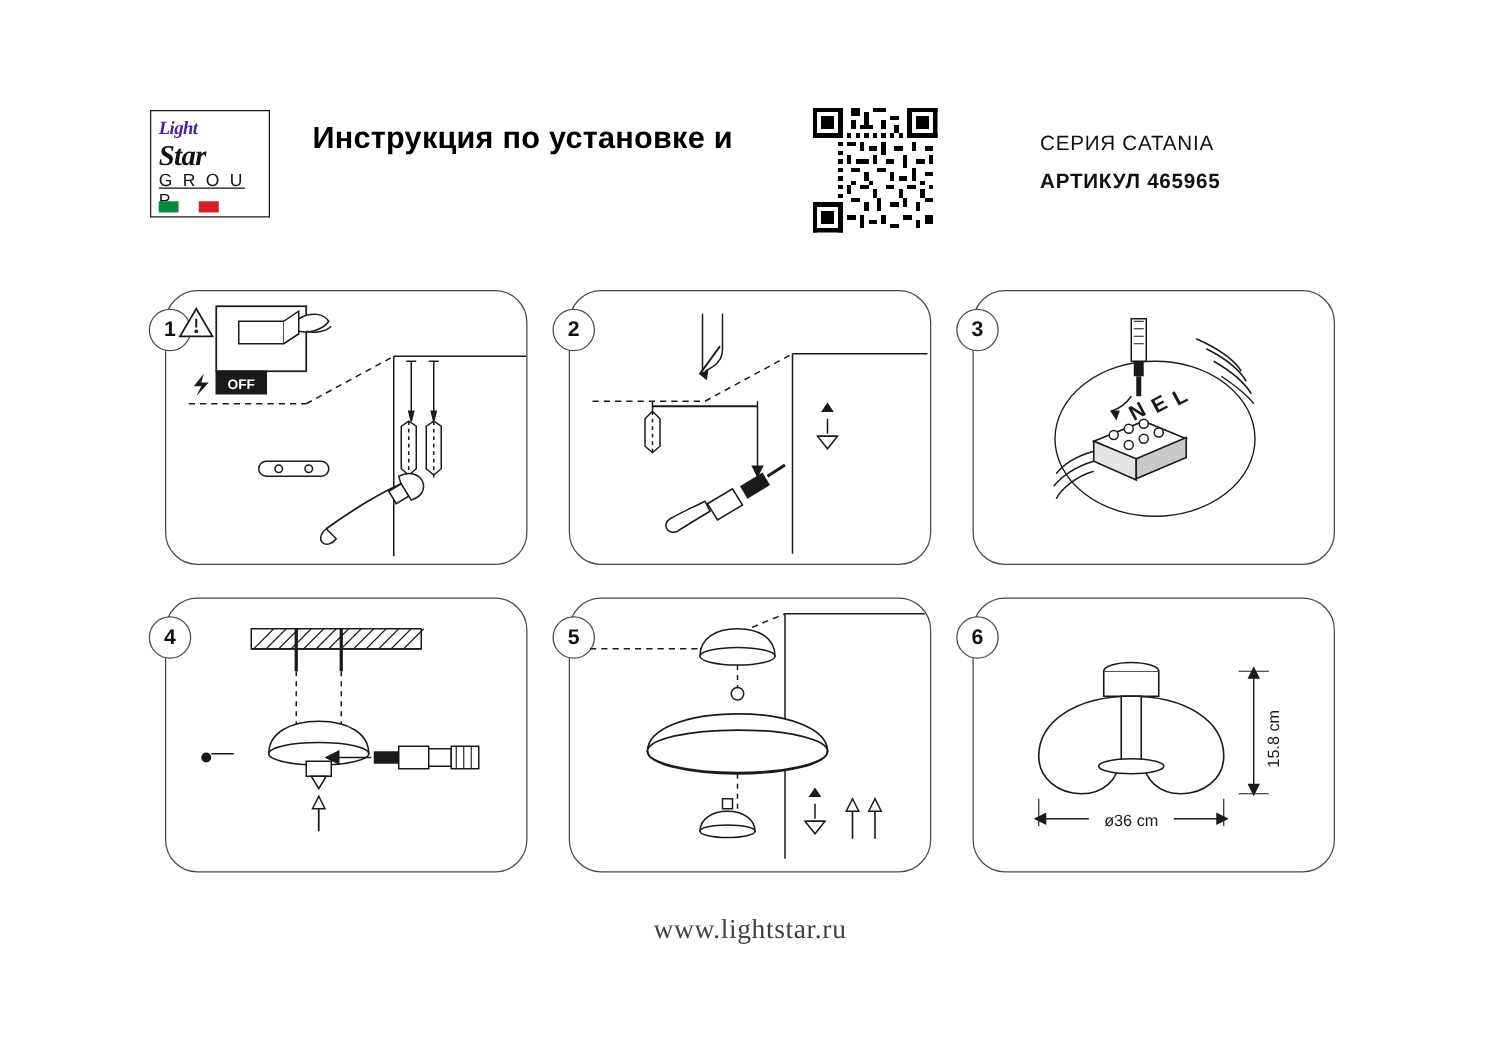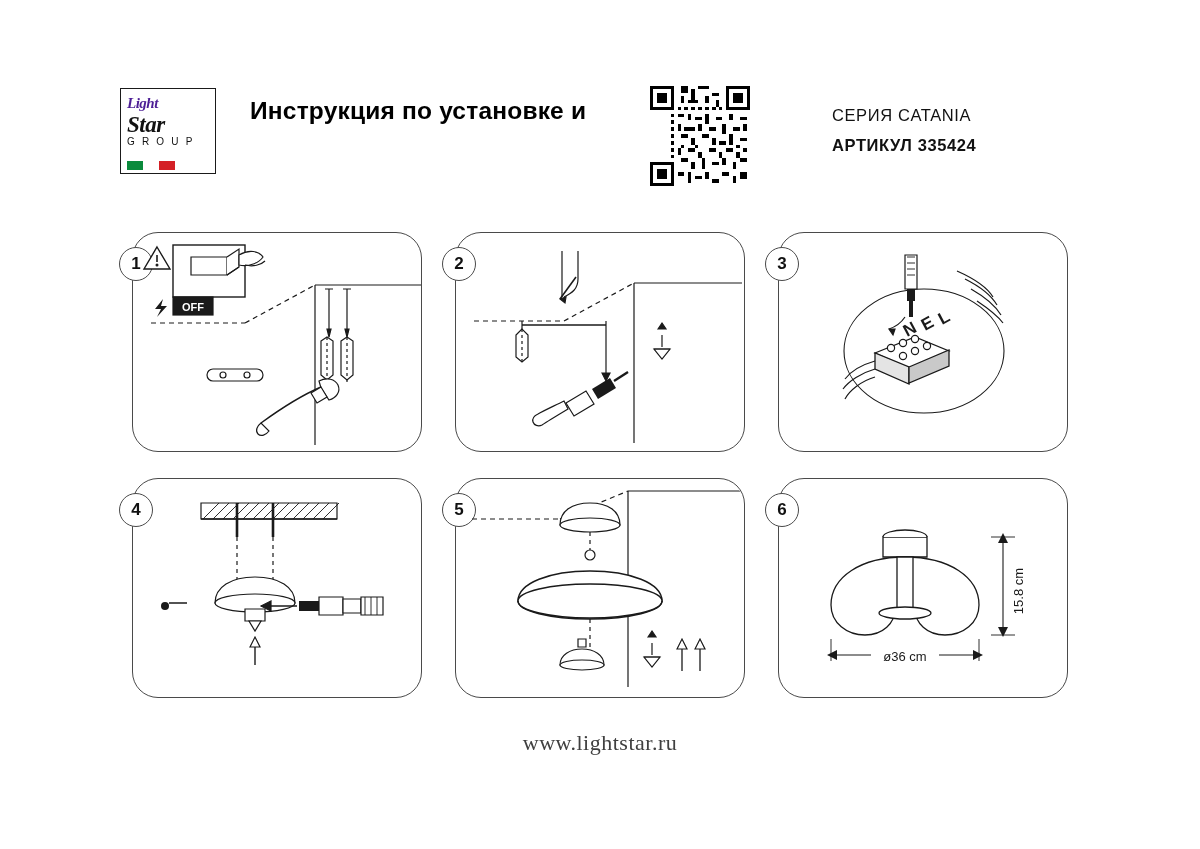--- a/index.html
+++ b/index.html
@@ -60,24 +60,25 @@
     font-family: "Liberation Serif", serif;
     font-style: italic;
     font-size: 23px;
     font-weight: 700;
     line-height: 21px;
     letter-spacing: -0.5px;
     color: #111;
   }
   .logo-group {
     font-family: "Liberation Sans", sans-serif;
-    font-size: 10px;
+    font-size: 14px;
     letter-spacing: 2.2px;
     color: #111;
     margin-top: 1px;
+    text-decoration: underline;
   }
   .logo-flag {
     position: absolute;
     left: 6px;
     bottom: 3px;
     width: 48px;
     height: 9px;
     display: flex;
   }
   .logo-flag i { display: block; flex: 1 1 33.33%; height: 100%; }
@@ -295,21 +296,21 @@
             <rect x="26" y="25" width="2" height="2"></rect>
           <rect x="9" y="17" width="1" height="1"></rect>
             <rect x="13" y="17" width="1" height="1"></rect>
           <rect x="25" y="17" width="1" height="1"></rect>
         </g>
       </svg>
     </div>
 
     <div class="meta">
       <div class="series">СЕРИЯ CATANIA</div>
-      <div class="article">АРТИКУЛ 335424</div>
+      <div class="article">АРТИКУЛ 465965</div>
     </div>
   </div>
 
   <div class="panel" id="panel1">
     <div class="panel-num">1</div>
     <div class="panel-art">
       <svg width="290" height="220" viewBox="0 0 290 220">
         <g stroke="#1a1a1a" fill="none" stroke-width="1.2">
 
           <path d="M18 90 L112 90" stroke-dasharray="5 4"></path>

